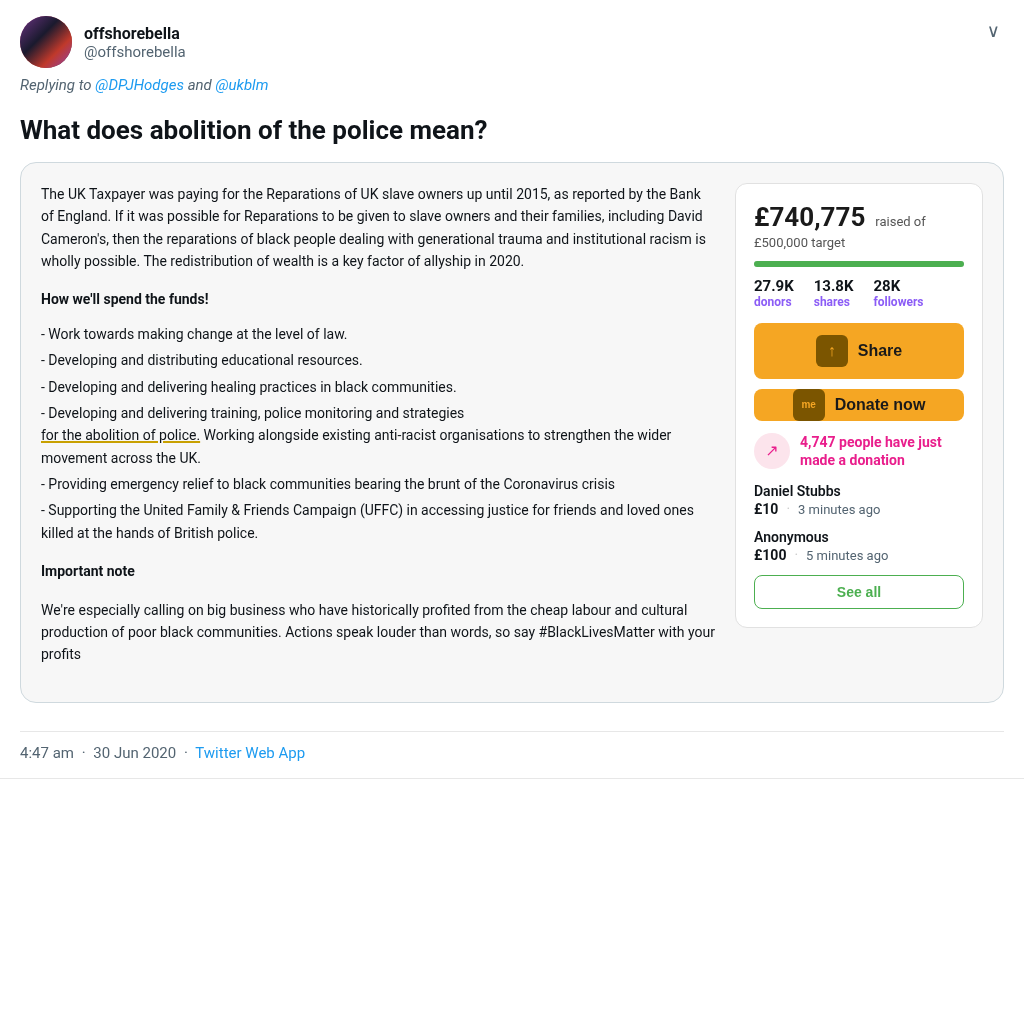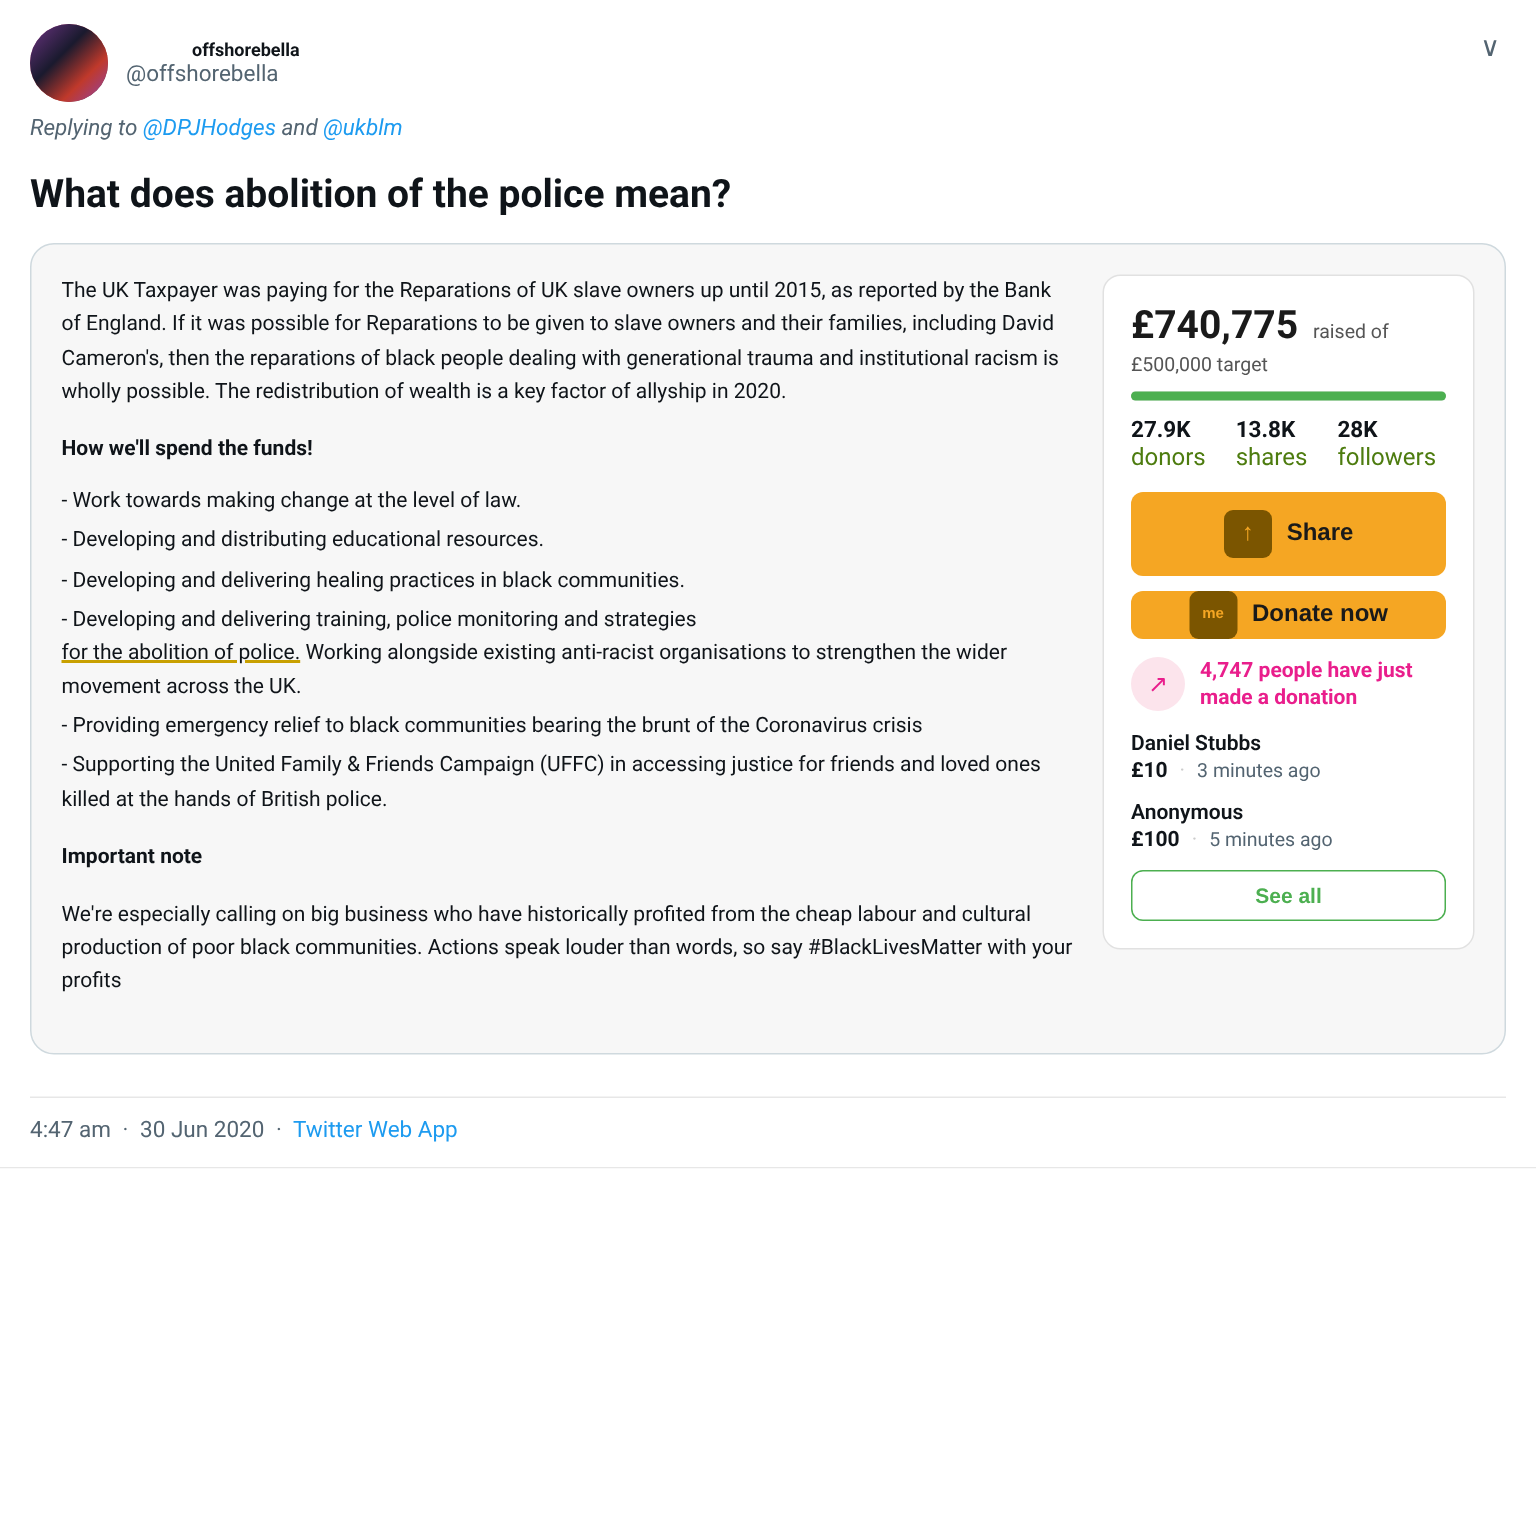--- a/index.html
+++ b/index.html
@@ -48,23 +48,22 @@
       position: relative;
     }
 
     .user-names {
       display: flex;
       flex-direction: column;
     }
 
     .display-name {
       font-weight: 700;
-      font-size: 12px;
-      color: #0f1419;
-      margin-left: 44px;
+      font-size: 16px;
+      color: #0f1419;
     }
 
     .username {
       font-size: 15px;
       color: #536471;
     }
 
     .chevron-down {
       color: #536471;
       font-size: 18px;
@@ -189,22 +188,23 @@
       flex-direction: column;
     }
 
     .stat-number {
       font-weight: 700;
       font-size: 15px;
       color: #0f1419;
     }
 
     .stat-label {
-      font-size: 16px;
-      color: #4d7c0f;
+      font-size: 12px;
+      color: #8b5cf6;
+      font-weight: bold;
     }
 
     .btn-share {
       display: flex;
       align-items: center;
       justify-content: center;
       gap: 10px;
       width: 100%;
       padding: 12px;
       background: #f5a623;

